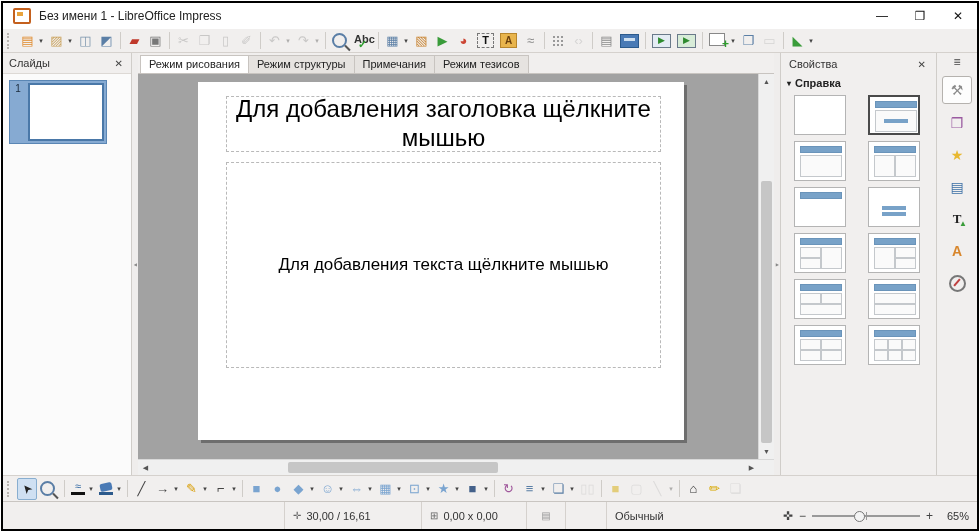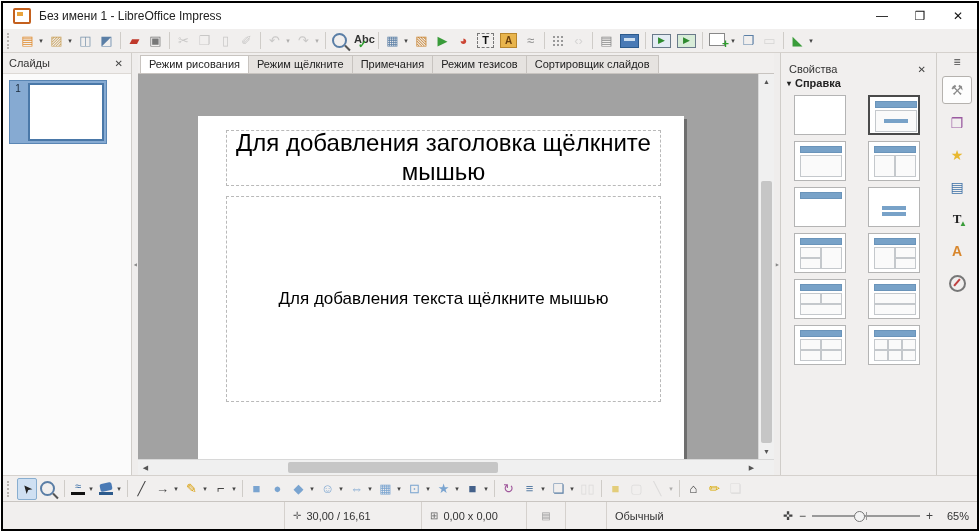--- a/index.html
+++ b/index.html
@@ -73,39 +73,39 @@
 
   .vsplit{flex:0 0 6px;background:#efedec;display:flex;align-items:center;justify-content:center;font-size:6px;color:#888;}
 
   
   #center{flex:1;display:flex;flex-direction:column;min-width:0;}
   #tabsbar{height:20px;flex:0 0 20px;background:#f1efee;display:flex;align-items:flex-end;border-bottom:1px solid #c8c4c0;padding-left:2px;}
   .vtab{font-size:11px;color:#222;padding:2px 8px 3px;border:1px solid #c8c4c0;border-bottom:none;background:#e6e3e0;margin-right:-1px;white-space:nowrap;}
   .vtab.active{background:#fff;position:relative;z-index:2;}
   #workrow{flex:1;display:flex;min-height:0;}
   #workspace{flex:1;background:#a2a2a2;position:relative;overflow:hidden;}
-  #slidecanvas{position:absolute;left:60px;top:8px;width:486px;height:358px;background:#fff;box-shadow:3px 3px 0 #6e6e6e;margin-top:34px;}
+  #slidecanvas{position:absolute;left:60px;top:8px;width:486px;height:358px;background:#fff;box-shadow:3px 3px 0 #6e6e6e;}
   .ph{position:absolute;left:28px;width:433px;border:1px dashed #b9b9b9;display:flex;align-items:center;justify-content:center;text-align:center;color:#000;}
   #ph-title{top:14px;height:54px;font-size:24px;line-height:1.2;}
   #ph-body{top:80px;height:204px;font-size:17px;}
 
   
   .vscroll{flex:0 0 15px;background:#f0f0f0;display:flex;flex-direction:column;border-left:1px solid #d8d8d8;}
   .sbtn{height:15px;flex:0 0 15px;display:flex;align-items:center;justify-content:center;font-size:7px;color:#555;}
   .vtrack{flex:1;position:relative;}
   .vthumb{position:absolute;left:2px;right:2px;top:92px;height:262px;background:#c6c6c6;border-radius:2px;}
   #hscrollrow{height:15px;flex:0 0 15px;display:flex;border-top:1px solid #d8d8d8;background:#f0f0f0;}
   .hbtn{width:15px;display:flex;align-items:center;justify-content:center;font-size:7px;color:#555;}
   .htrack{flex:1;position:relative;}
   .hthumb{position:absolute;top:2px;bottom:2px;left:135px;width:210px;background:#c6c6c6;border-radius:2px;}
   .corner{width:15px;background:#f0f0f0;}
 
   
   #sidebar{flex:0 0 155px;background:#f1efee;display:flex;flex-direction:column;border-left:1px solid #d0cdc9;}
-  #sb-head{height:22px;flex:0 0 22px;display:flex;align-items:flex-end;padding:0 8px;}
+  #sb-head{height:22px;flex:0 0 22px;display:flex;align-items:center;padding:0 8px;}
   #sb-title{font-size:11px;color:#333;}
   #sb-section{display:flex;align-items:center;padding:2px 6px 4px;font-size:11px;font-weight:bold;color:#222;}
   #sb-section .tri{font-size:8px;margin-right:4px;}
   #layouts{display:grid;grid-template-columns:52px 52px;gap:6px 22px;padding:2px 0 0 13px;}
   .lthumb{width:52px;height:40px;background:#fff;border:1px solid #b4b4b4;position:relative;box-sizing:border-box;}
   .lthumb.sel{border:2px solid #4a4a4a;}
   .lt-title{position:absolute;left:5px;top:4px;width:40px;height:5px;background:#78a2c8;border:1px solid #6a94ba;}
   .lt-box{position:absolute;background:#fafafa;border:1px solid #c4c8cc;display:flex;flex-direction:column;align-items:center;justify-content:center;gap:2px;}
   .lt-box.nob{border:none;background:transparent;}
   .lt-bar{width:60%;height:4px;background:#78a2c8;}
@@ -280,24 +280,23 @@
       </div>
     </div>
 
     <div class="vsplit">
       <span style="transform:scale(.7)">◀</span>
     </div>
 
     <div id="center">
       <div id="tabsbar">
             <span class="vtab active">Режим рисования</span>
-            <span class="vtab">Режим щёлкните</span>
+            <span class="vtab">Режим структуры</span>
             <span class="vtab">Примечания</span>
             <span class="vtab">Режим тезисов</span>
-            <span class="vtab">Сортировщик слайдов</span>
           </div>
       <div id="workrow">
         <div id="workspace">
           <div id="slidecanvas">
             <div id="ph-title" class="ph">Для добавления заголовка щёлкните мышью</div>
             <div id="ph-body" class="ph">Для добавления текста щёлкните мышью</div>
           </div>
         </div>
         <div class="vscroll">
           <span class="sbtn">▲</span>

